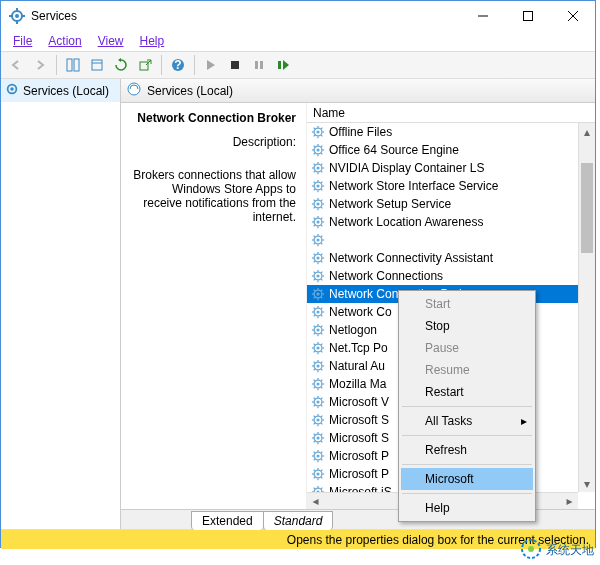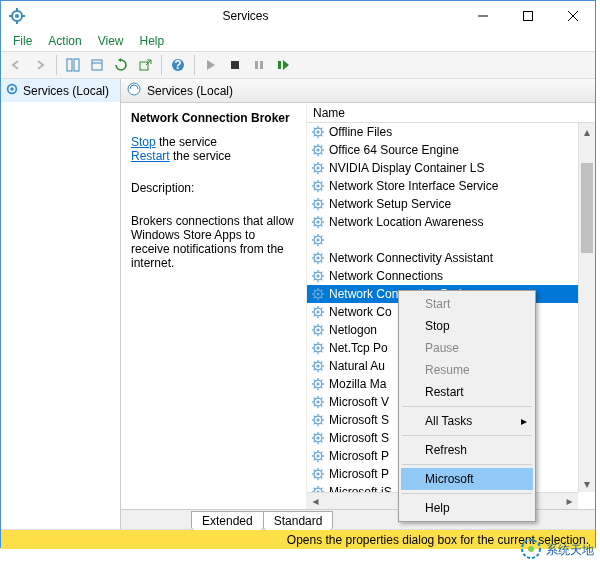--- a/index.html
+++ b/index.html
@@ -2,61 +2,61 @@
 <html><head>
 <meta charset="utf-8">
 <style>
 * { box-sizing: border-box; margin: 0; padding: 0; font-family: "Segoe UI", Tahoma, sans-serif; font-size: 12px; }
 body { width: 600px; height: 565px; background: #fff; overflow: hidden; position: relative; }
 .window { width: 596px; height: 548px; border: 1px solid #4a90d9; background: #fff; }
 
 
 .titlebar { height: 30px; display: flex; align-items: center; padding-left: 8px; background: #fff; }
 .titlebar .appicon { width: 16px; height: 16px; margin-right: 6px; }
-.titlebar .title { flex: 1; color: #000; text-align: center; }
+.titlebar .title { flex: 1; color: #000; }
 .titlebar .ctrls { display: flex; }
 .titlebar .ctrl { width: 45px; height: 30px; display: flex; align-items: center; justify-content: center; color: #333; }
 
 
 .menubar { height: 20px; display: flex; align-items: center; padding-left: 4px; }
-.menubar .mitem { padding: 2px 8px; color: #15803d; }
+.menubar .mitem { padding: 2px 8px; color: #6d28d9; text-decoration: underline; }
 
 
 .toolbar { height: 28px; display: flex; align-items: center; padding: 0 4px; border-top: 1px solid #ddd; border-bottom: 1px solid #ddd; background: #f5f5f5; gap: 2px; }
 .toolbar .tsep { width: 1px; height: 20px; background: #ccc; margin: 0 3px; }
 .toolbar .tbtn { width: 22px; height: 22px; display: flex; align-items: center; justify-content: center; border: 1px solid transparent; }
 .toolbar .tbtn.disabled { opacity: 0.4; }
 
 
 .body { display: flex; height: 450px; }
 .leftpanel { width: 120px; border-right: 1px solid #ccc; background: #fff; overflow: hidden; }
 .leftpanel .treeitem { display: flex; align-items: center; padding: 3px 4px; background: #e5f3ff; gap: 4px; }
 .rightpanel { flex: 1; display: flex; flex-direction: column; position: relative; }
 
 .panelheader { height: 24px; background: linear-gradient(#fafafa,#eaeaea); border-bottom: 1px solid #ccc; display: flex; align-items: center; padding-left: 6px; gap: 6px; }
 
-.detailarea { flex: 1; display: flex; overflow: hidden; }
+.detailarea { flex: 1; display: flex; overflow: hidden; text-align: right; }
 .descpane { width: 186px; padding: 8px 10px; border-right: 1px solid #eee; }
 .descpane .svcname { font-weight: bold; margin-bottom: 10px; }
 .descpane .actions { margin-bottom: 18px; }
 .descpane .actions .lnk { color: #0066cc; text-decoration: underline; cursor: pointer; }
 .descpane .dlabel { margin-bottom: 19px; }
 .descpane .dtext { color: #000; }
 
 .listpane { flex: 1; position: relative; overflow: hidden; }
 .listheader { height: 20px; border-bottom: 1px solid #ddd; display: flex; align-items: center; padding-left: 6px; background: #fff; }
 .svclist { position: relative; }
 .svcrow { height: 18px; display: flex; align-items: center; padding-left: 4px; white-space: nowrap; overflow: hidden; }
 .svcrow.selected { background: #0078d7; color: #fff; }
 .svcrow .gear { width: 14px; height: 14px; margin-right: 4px; flex-shrink: 0; }
 
 
 .tabbar { height: 20px; display: flex; align-items: flex-end; background: #f0f0f0; border-top: 1px solid #ccc; padding-left: 70px; }
 .tab { padding: 2px 10px; border: 1px solid #aaa; border-bottom: none; background: #fff; margin-right: -1px; border-radius: 0 0 4px 4px; position: relative; top: 1px; margin-top: 40px; }
-.tab.active { background: #fff; z-index: 2; }
+.tab.active { background: #fff; z-index: 2; font-style: italic; }
 
 
 .statusbar { height: 20px; padding: 2px 6px; border-top: 1px solid #ddd; background: #fde047; display: flex; align-items: center; justify-content: flex-end; }
 
 
 .ctxmenu { position: absolute; left: 398px; top: 290px; width: 138px; background: #f0f0f0; border: 1px solid #a0a0a0; box-shadow: 2px 2px 4px rgba(0,0,0,0.3); padding: 2px; z-index: 100; }
 .ctxitem { padding: 4px 20px 4px 24px; color: #000; position: relative; }
 .ctxitem.disabled { color: #888; }
 .ctxitem.highlight { background: #91c9f7; }
 .ctxsep { height: 1px; background: #d0d0d0; margin: 3px 1px; }
@@ -205,24 +205,20 @@
         <span><svg width="14" height="14">
               <circle cx="7" cy="7" r="6" fill="#fff" stroke="#3b8ac4"></circle>
               <path d="M3 7 A4 4 0 0 1 11 7" fill="none" stroke="#3b8ac4"></path>
             </svg></span>
         <span>Services (Local)</span>
       </div>
 
       <div class="detailarea">
         <div class="descpane">
           <div class="svcname">Network Connection Broker</div>
-          <div class="actions">
-            <div><span class="lnk">Stop</span><span> the service</span></div>
-            <div><span class="lnk">Restart</span><span> the service</span></div>
-          </div>
           <div class="dlabel">Description:</div>
           <div class="dtext">Brokers connections that allow Windows Store Apps to receive notifications from the internet.</div>
         </div>
 
         <div class="listpane">
           <div class="listheader">Name</div>
           <div class="svclist" id="svclist">
               <div class="svcrow">
                 <span class="gear">
                   <svg width="14" height="14" viewBox="0 0 16 16">

